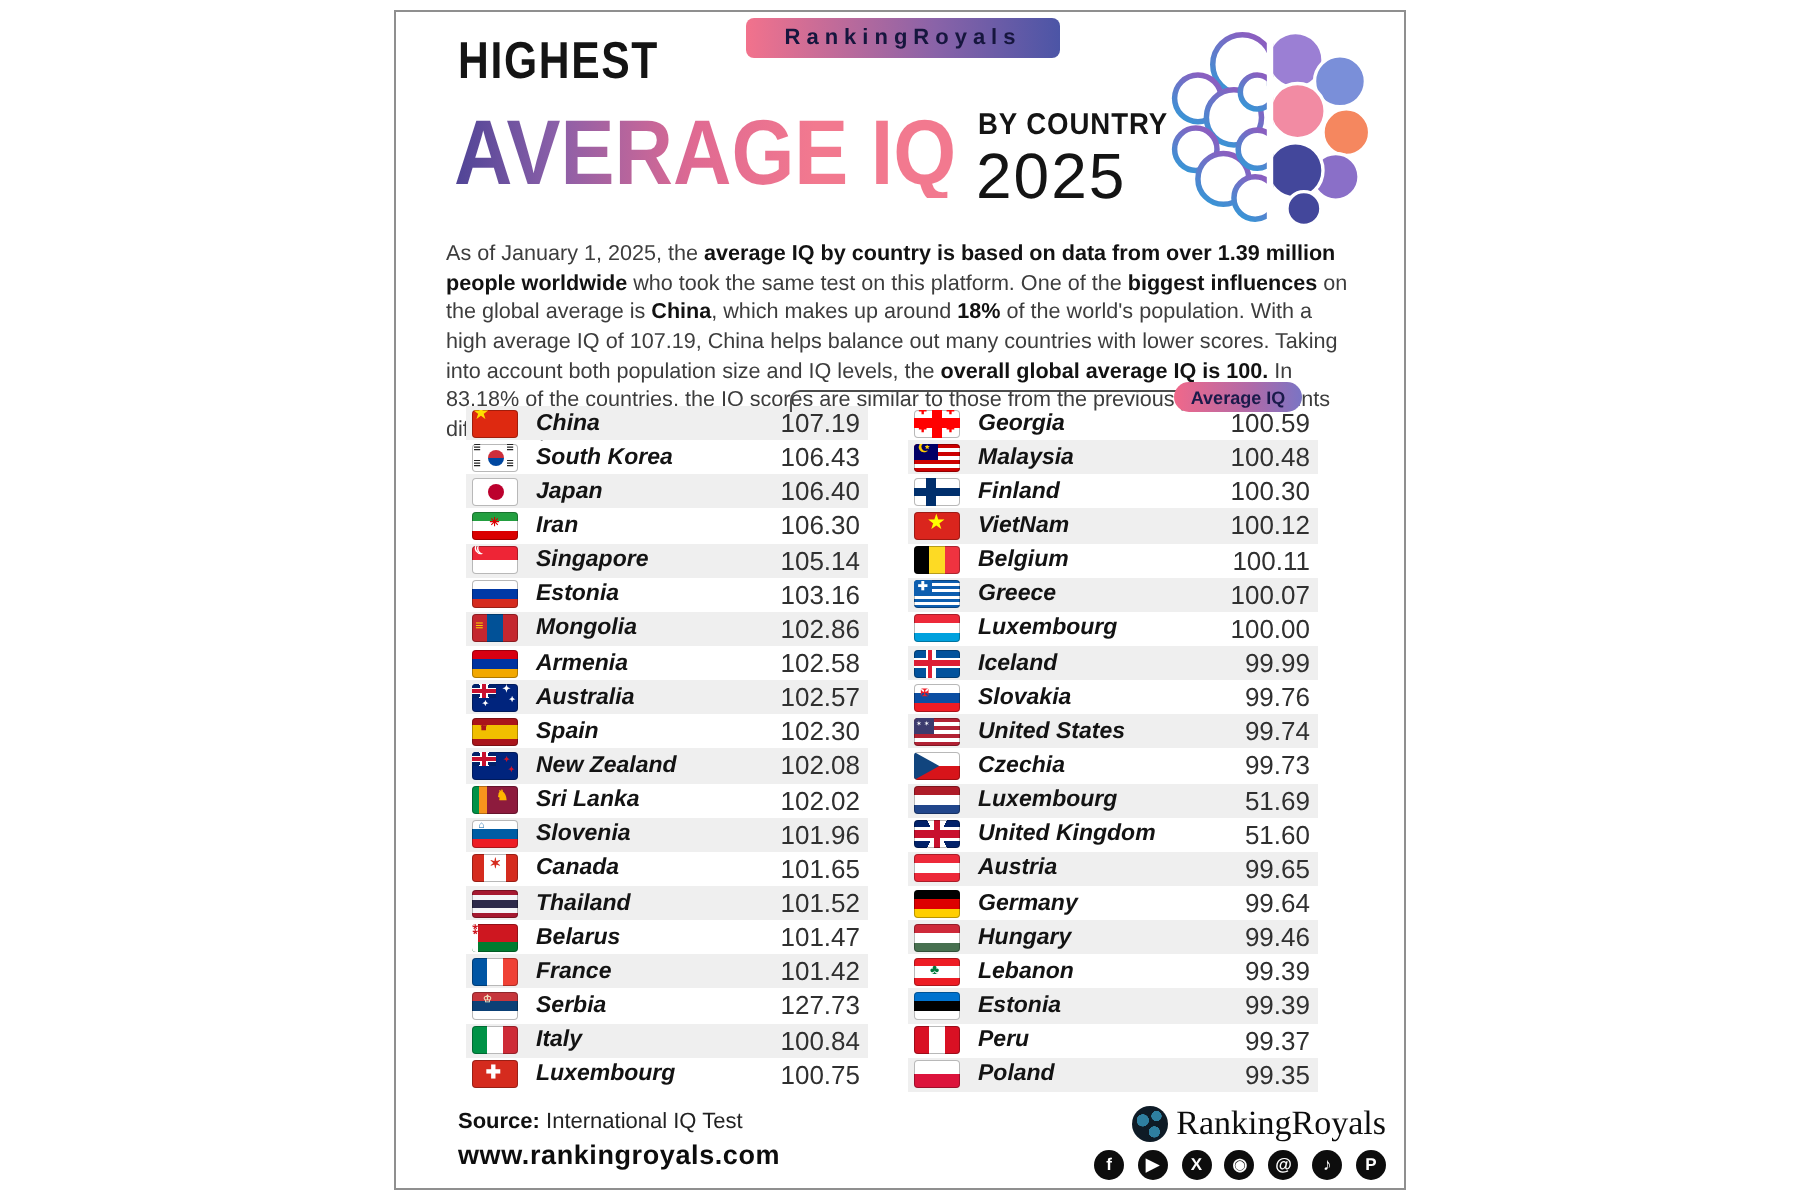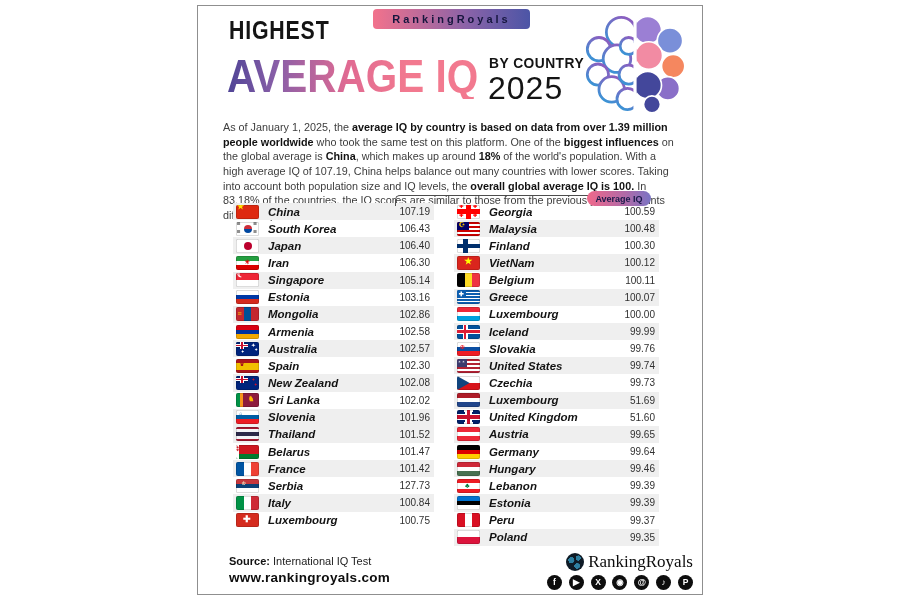--- a/index.html
+++ b/index.html
@@ -36,21 +36,21 @@
   .col-left{left:35px;width:201px;}
   .col-right{left:256px;width:205px;}
   .row{display:flex;align-items:center;height:17.15px;padding:0 4px 0 3px;box-sizing:border-box;}
   .row.alt{background:#efefef;}
   .flag{width:23px;height:14px;flex:0 0 23px;border-radius:2px;position:relative;overflow:hidden;
     box-shadow:inset 0 0 0 0.5px rgba(0,0,0,0.28);}
   .flag i{position:absolute;display:block;font-style:normal;}
   .flag .fg{font-style:normal;position:absolute;line-height:1;}
   .cname{margin-left:9px;font-weight:bold;font-style:italic;font-size:11.5px;color:#131313;
     flex:1;white-space:nowrap;}
-  .cval{font-size:10px;color:#303030;white-space:nowrap;text-align:center;}
+  .cval{font-size:13px;color:#303030;white-space:nowrap;text-align:center;}
   
   .src{left:31px;top:549px;font-size:11px;color:#222;}
   .src .lbl{font-weight:bold;color:#111;}
   .url{left:31px;top:564px;font-size:13.5px;font-weight:bold;color:#0d0d0d;letter-spacing:0.3px;}
   .fbrand{left:349px;top:546px;width:146px;}
   .logo-row{display:flex;align-items:center;justify-content:flex-end;gap:4px;}
   .globe{width:18px;height:18px;border-radius:50%;background-color:#0e1b26;
     background-image:radial-gradient(circle at 30% 40%, #2e7fa0 0 18%, transparent 19%),
       radial-gradient(circle at 68% 28%, #2e7fa0 0 14%, transparent 15%),
       radial-gradient(circle at 62% 72%, #2e7fa0 0 16%, transparent 17%);}
@@ -203,20 +203,27 @@
           <span class="cname">Sri Lanka</span>
           <span class="cval">102.02</span>
         </div>
         <div class="row alt">
           <span class="flag" style="background: linear-gradient(rgb(255, 255, 255) 0%, rgb(255, 255, 255) 33.3333%, rgb(0, 93, 164) 33.3333%, rgb(0, 93, 164) 66.6667%, rgb(237, 28, 36) 66.6667%, rgb(237, 28, 36) 100%);">
             <i class="fg" style="left: 14%; top: 2%; font-size: 5px; color: rgb(0, 93, 164); position: absolute; line-height: 1; font-weight: bold;">⌂</i>
           </span>
           <span class="cname">Slovenia</span>
           <span class="cval">101.96</span>
         </div>
+        <div class="row">
+          <span class="flag" style="background: linear-gradient(90deg, rgb(213, 43, 30) 0%, rgb(213, 43, 30) 26%, rgb(255, 255, 255) 26%, rgb(255, 255, 255) 74%, rgb(213, 43, 30) 74%, rgb(213, 43, 30) 100%);">
+            <i class="fg" style="left: 38%; top: 14%; font-size: 7px; color: rgb(213, 43, 30); position: absolute; line-height: 1; font-weight: bold;">✶</i>
+          </span>
+          <span class="cname">Canada</span>
+          <span class="cval">101.65</span>
+        </div>
         <div class="row alt">
           <span class="flag" style="background: linear-gradient(rgb(165, 25, 49) 0%, rgb(165, 25, 49) 17%, rgb(244, 245, 248) 17%, rgb(244, 245, 248) 34%, rgb(45, 42, 74) 34%, rgb(45, 42, 74) 66%, rgb(244, 245, 248) 66%, rgb(244, 245, 248) 83%, rgb(165, 25, 49) 83%, rgb(165, 25, 49) 100%);"></span>
           <span class="cname">Thailand</span>
           <span class="cval">101.52</span>
         </div>
         <div class="row">
           <span class="flag" style="background: linear-gradient(rgb(206, 23, 32) 0%, rgb(206, 23, 32) 66%, rgb(0, 124, 48) 66%, rgb(0, 124, 48) 100%);">
             <i style="left: 0%; top: 0%; width: 13%; height: 100%; background: rgb(255, 255, 255);"></i>
             <i class="fg" style="left: 1%; top: 8%; font-size: 5px; color: rgb(206, 23, 32); position: absolute; line-height: 1; font-weight: bold;">⁑</i>
           </span>

